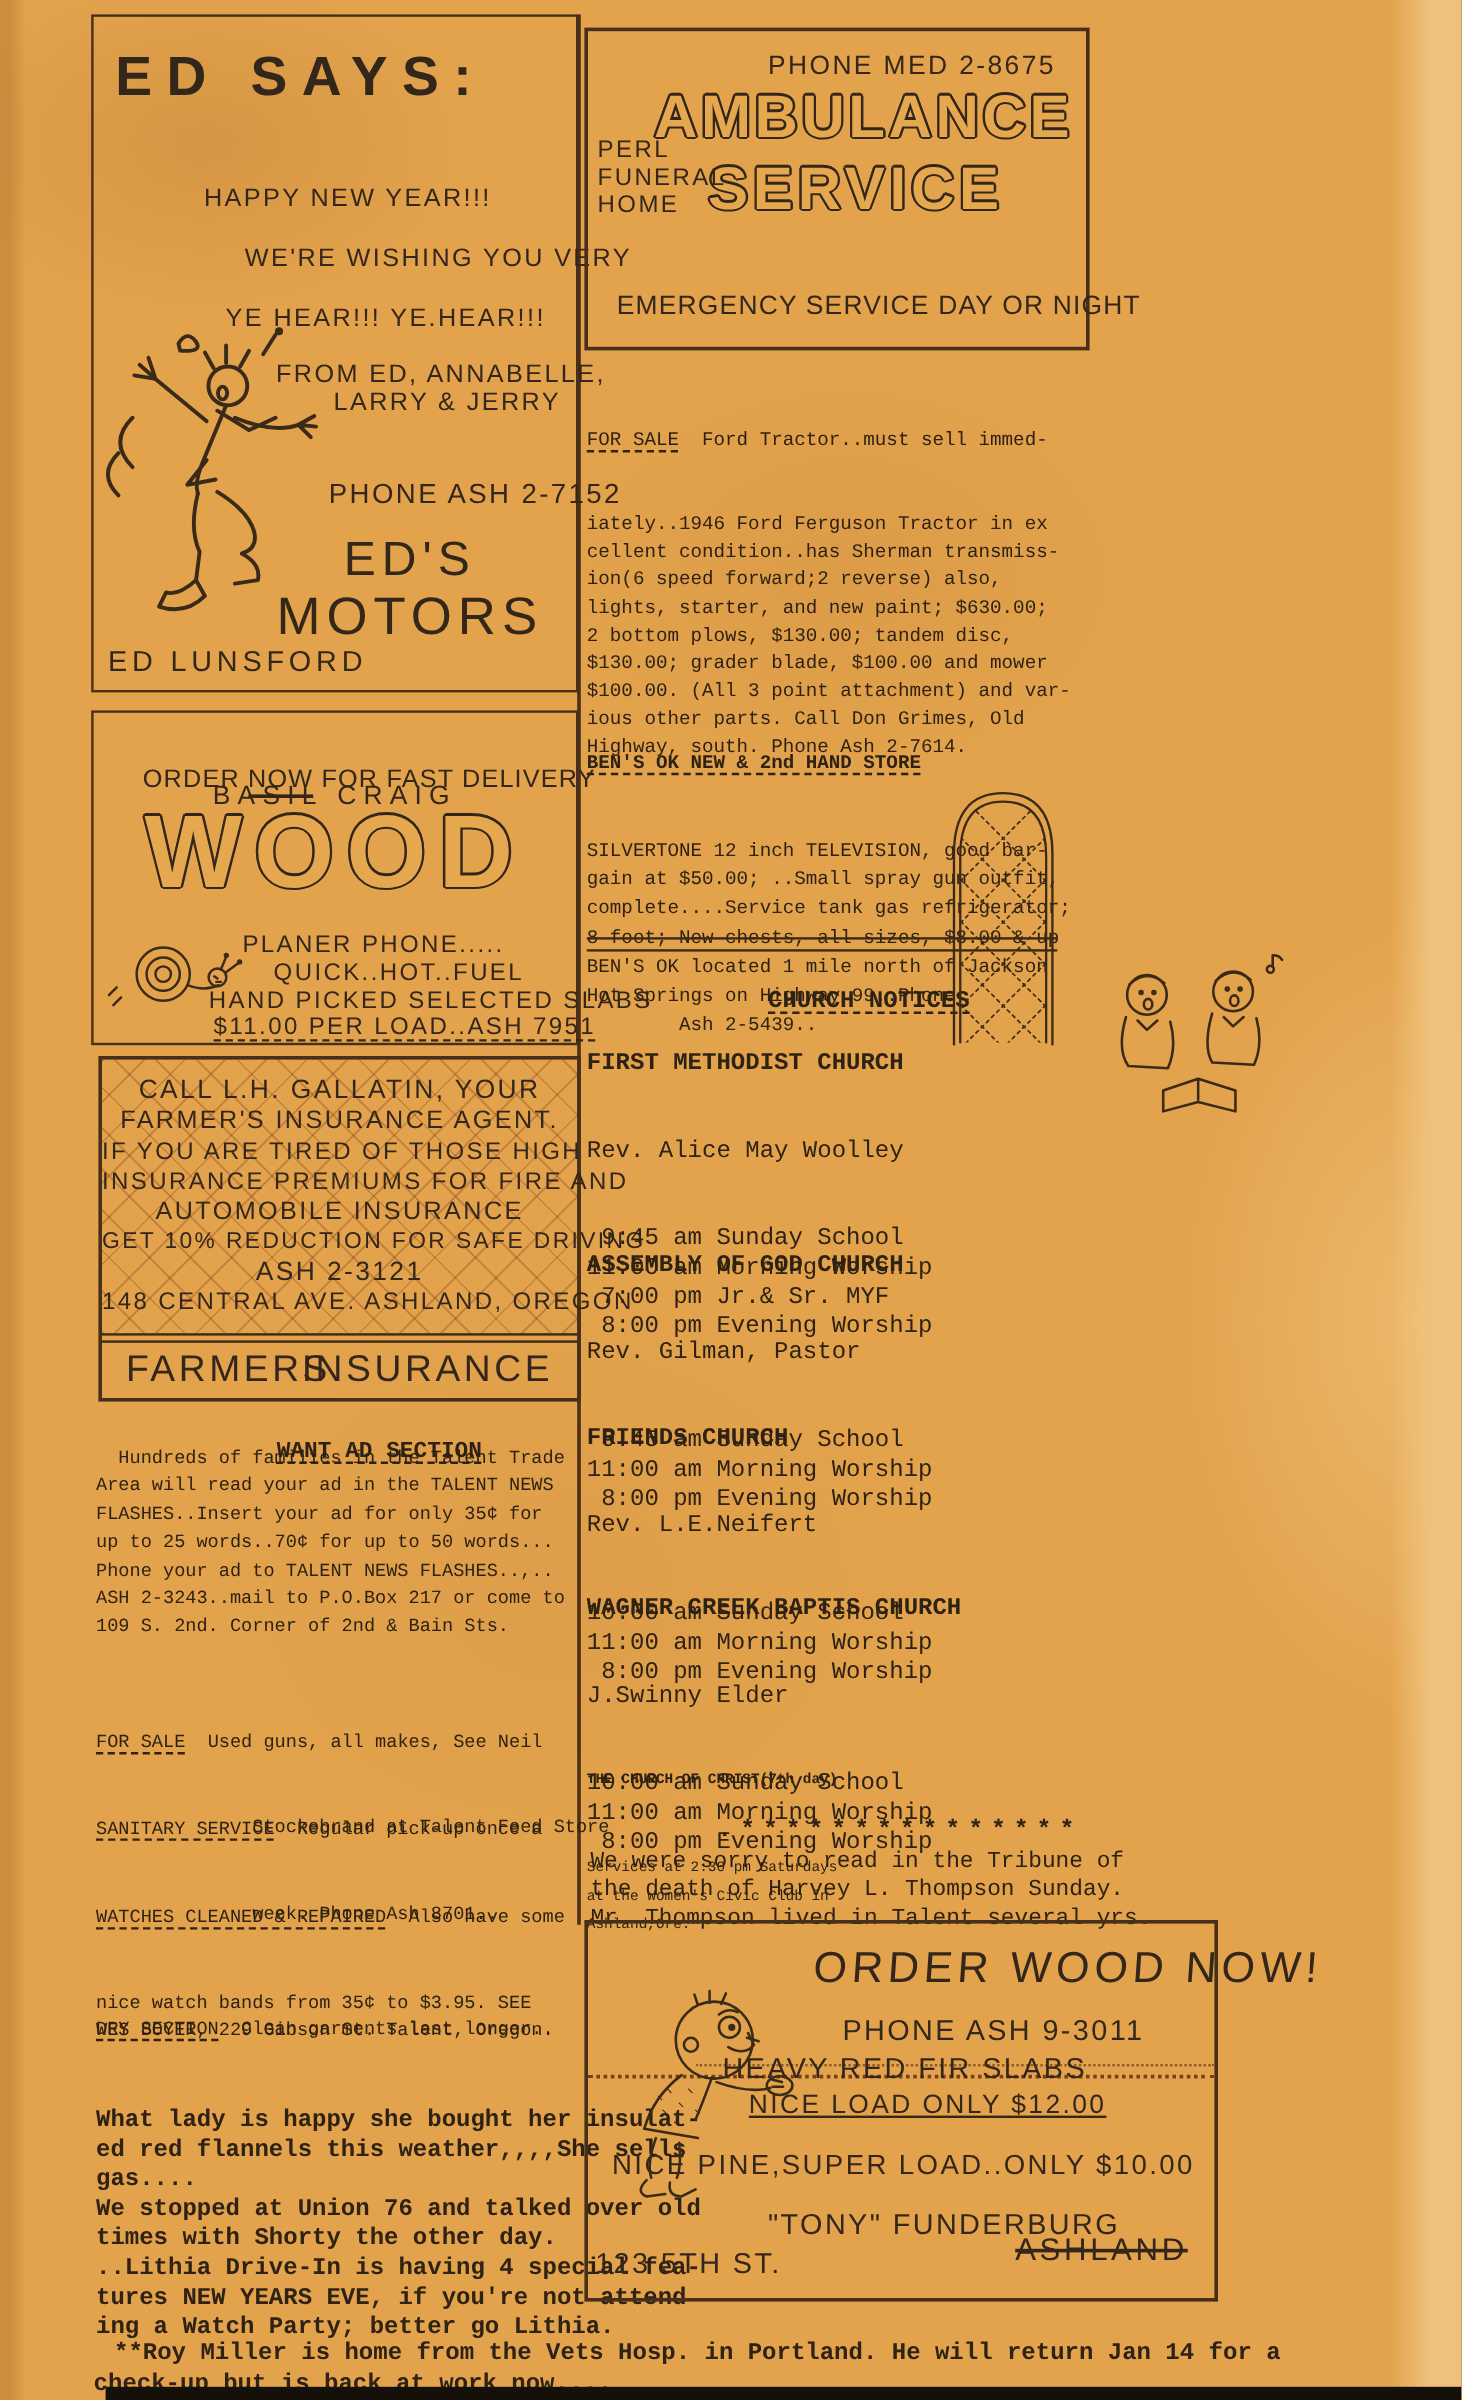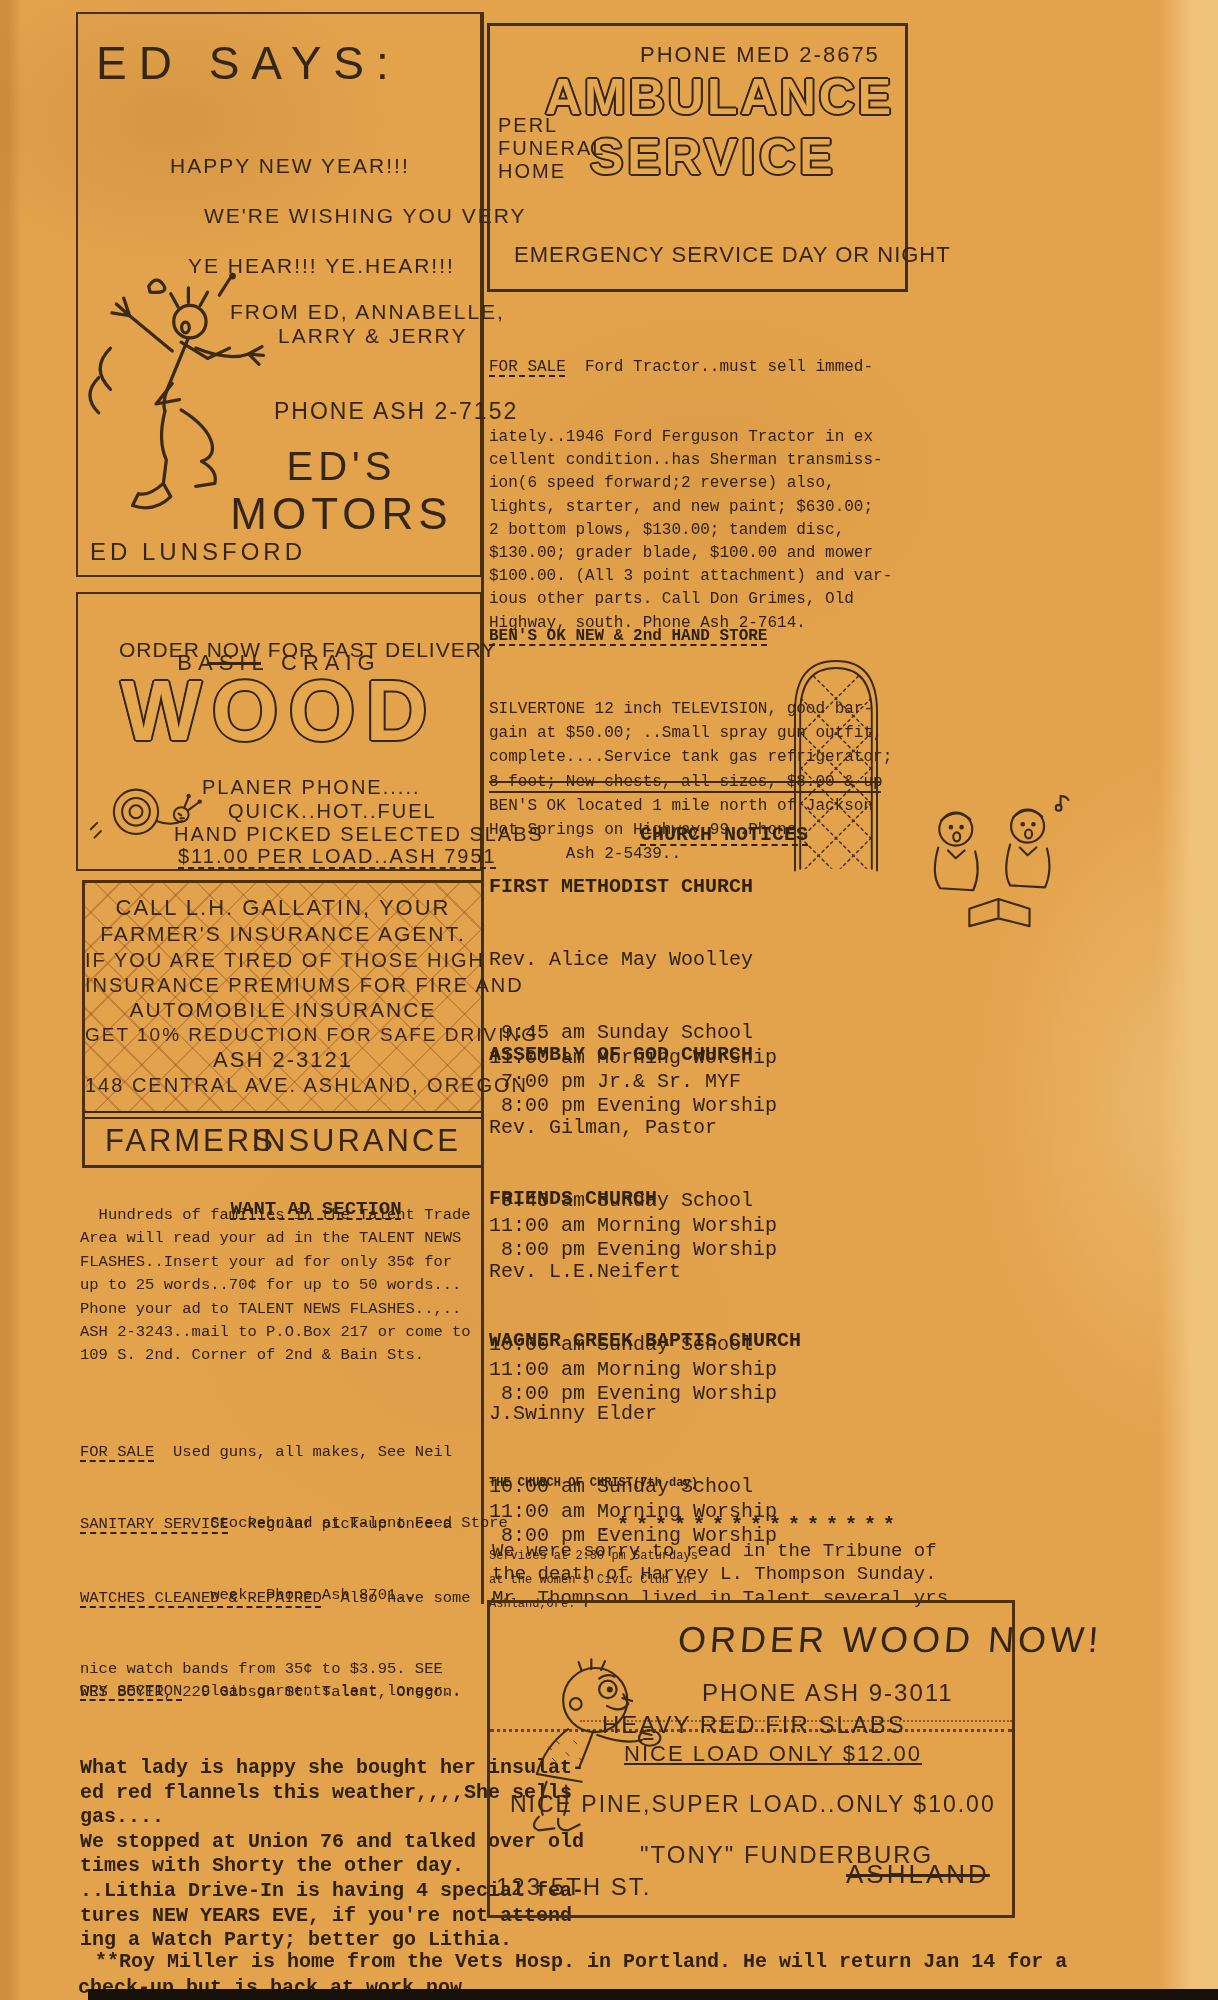--- a/index.html
+++ b/index.html
@@ -32,21 +32,21 @@
   svg{stroke:#3a2a18;fill:none;stroke-width:2.2;stroke-linecap:round;stroke-linejoin:round;}
 </style>
 </head>
 <body>
 
 <div class="page">
 
   <div class="abs" style="left:481px;top:12px;width:3px;height:1592px;background:#4c2f15;"></div>
 
   <div class="box" style="left:76px;top:12px;width:402px;height:561px;">
-    <div class="abs hand" style="left:18px;top:22px;font-size:46px;letter-spacing:12px;font-weight:400;">ED SAYS:</div>
+    <div class="abs hand" style="left:18px;top:22px;font-size:46px;letter-spacing:12px;font-weight:700;">ED SAYS:</div>
     <div class="abs hand" style="left:92px;top:140px;font-size:21px;">HAPPY NEW YEAR!!!</div>
     <div class="abs hand" style="left:126px;top:190px;font-size:21px;">WE'RE WISHING YOU VERY</div>
     <div class="abs hand" style="left:110px;top:240px;font-size:21px;">YE HEAR!!! YE.HEAR!!!</div>
     <div class="abs hand" style="left:152px;top:286px;font-size:21px;">FROM ED, ANNABELLE,</div>
     <div class="abs hand" style="left:200px;top:310px;font-size:21px;">LARRY &amp; JERRY</div>
     <div class="abs hand" style="left:196px;top:384px;font-size:23px;">PHONE ASH 2-7152</div>
     <div class="abs" style="right:16px;top:430px;width:245px;text-align:center;">
       <div class="hand" style="font-size:40px;letter-spacing:5px;">ED'S</div>
       <div class="hand" style="font-size:44px;letter-spacing:5px;">MOTORS</div>
     </div>

